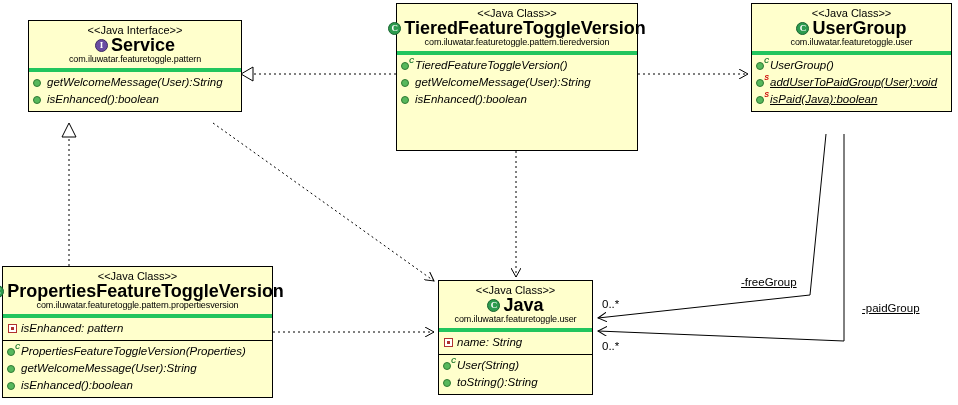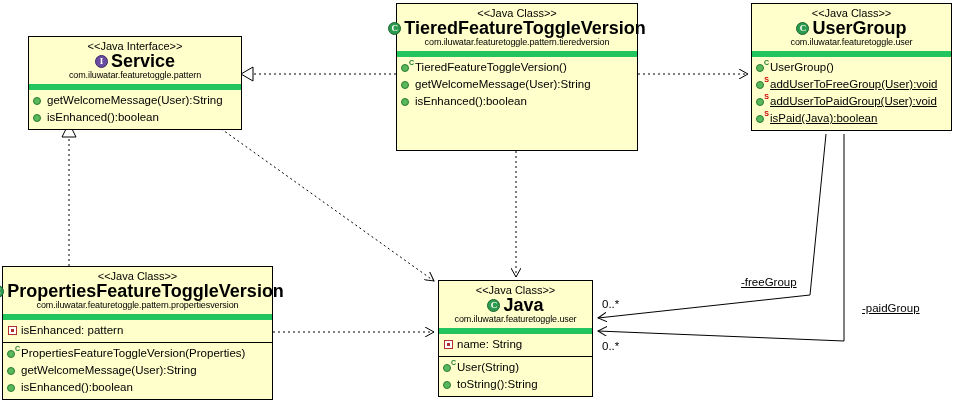--- a/index.html
+++ b/index.html
@@ -18,21 +18,21 @@
   .uml-box {
     position: absolute;
     box-sizing: border-box;
     background: #ffffcc;
     border: 1px solid #000000;
     z-index: 5;
   }
   .box-header {
     text-align: center;
     padding: 2px 4px 3px 4px;
-    border-bottom: 6px solid #22c55e;
+    border-bottom: 4px solid #22c55e;
   }
   .stereotype {
     font-size: 11px;
     color: #000000;
     line-height: 14px;
     white-space: nowrap;
   }
   .class-name-row {
     display: flex;
     align-items: center;
@@ -49,20 +49,21 @@
   .package-name {
     font-size: 9px;
     color: #000000;
     line-height: 12px;
     white-space: nowrap;
     letter-spacing: -0.1px;
   }
   .compartment {
     padding: 2px 0 3px 0;
     border-bottom: 1px solid #000000;
+    font-style: italic;
   }
   .compartment.last {
     border-bottom: none;
   }
   .member {
     display: flex;
     align-items: center;
     gap: 3px;
     padding: 1px 3px 1px 4px;
     font-size: 11.5px;
@@ -208,21 +209,21 @@
 
     <g>
       <polyline points="826,134 810,295 598,318" fill="none" stroke="#000000" stroke-width="1" marker-end="url(#open-arrow)"></polyline>
     </g>
 
     <g>
       <polyline points="844,134 844,341 598,331" fill="none" stroke="#000000" stroke-width="1" marker-end="url(#open-arrow)"></polyline>
     </g>
   </svg>
 
-  <div class="uml-box" id="box-service" style="left:28px; top:36px; width:214px;">
+  <div class="uml-box" id="box-service" style="left:28px; top:20px; width:214px;">
     <div class="box-header">
       <div class="stereotype">&lt;&lt;Java Interface&gt;&gt;</div>
       <div class="class-name-row">
         <span class="icon-interface">I</span>
         <span class="class-name">Service</span>
       </div>
       <div class="package-name">com.iluwatar.featuretoggle.pattern</div>
     </div>
     <div class="compartment last">
       <div class="member">
@@ -281,27 +282,20 @@
       </div>
       <div class="package-name">com.iluwatar.featuretoggle.user</div>
     </div>
     <div class="compartment last">
       <div class="member">
         <span class="icon-method">
             <span class="dot"></span>
             <span class="badge c">C</span>
           </span>
         <span class="member-text">UserGroup()</span>
-      </div>
-      <div class="member">
-        <span class="icon-method">
-            <span class="dot"></span>
-            <span class="badge s">S</span>
-          </span>
-        <span class="member-text static">addUserToFreeGroup(User):void</span>
       </div>
       <div class="member">
         <span class="icon-method">
             <span class="dot"></span>
             <span class="badge s">S</span>
           </span>
         <span class="member-text static">addUserToPaidGroup(User):void</span>
       </div>
       <div class="member">
         <span class="icon-method">

